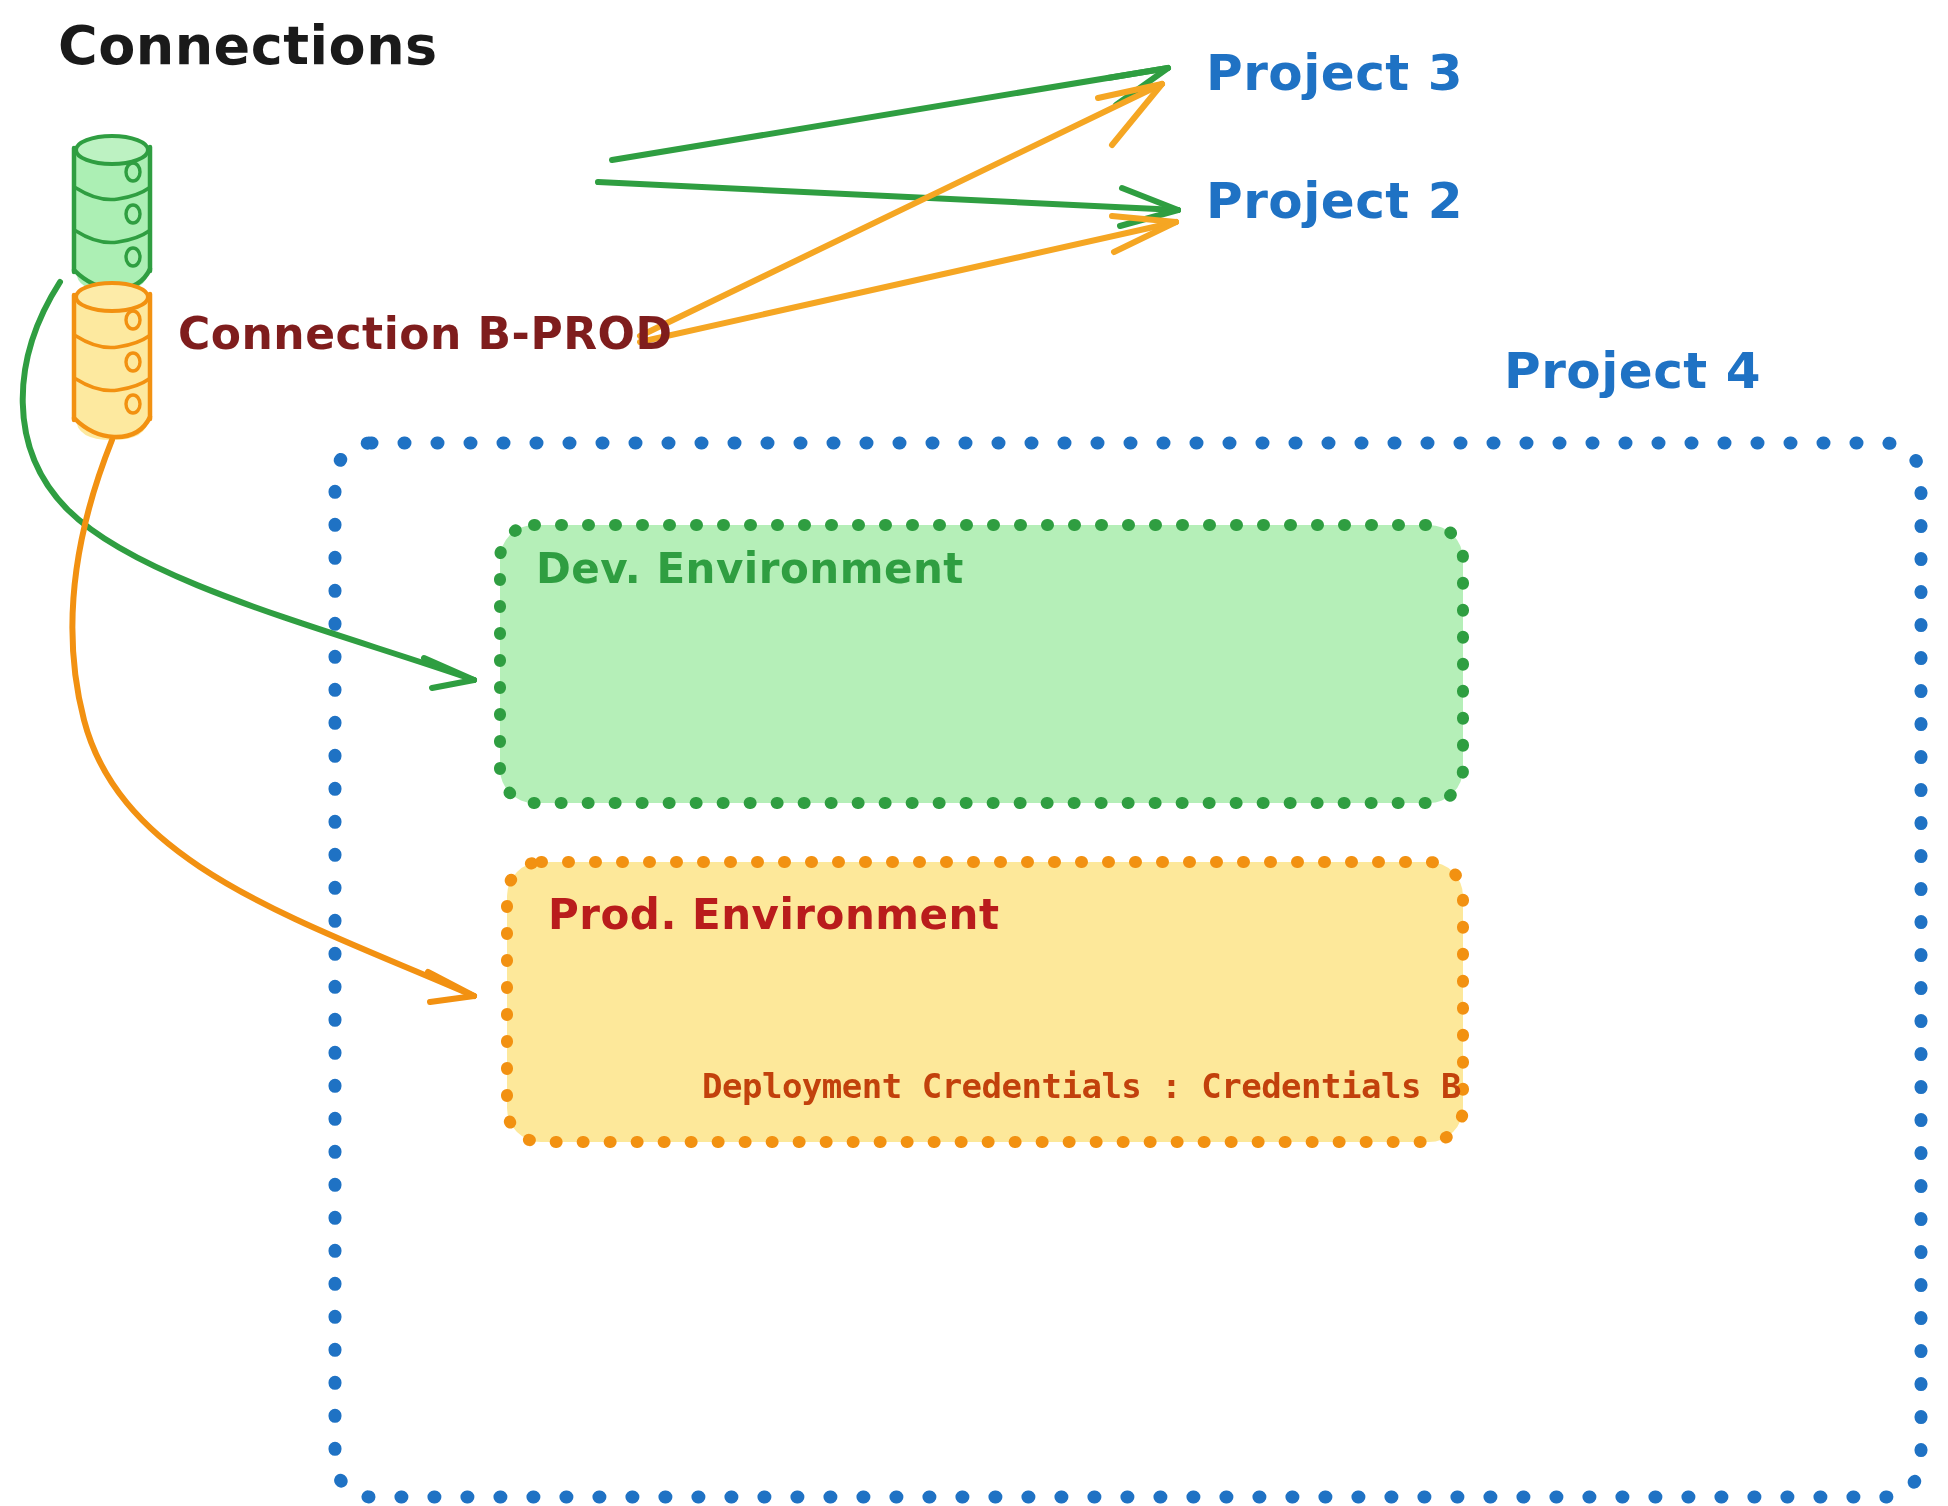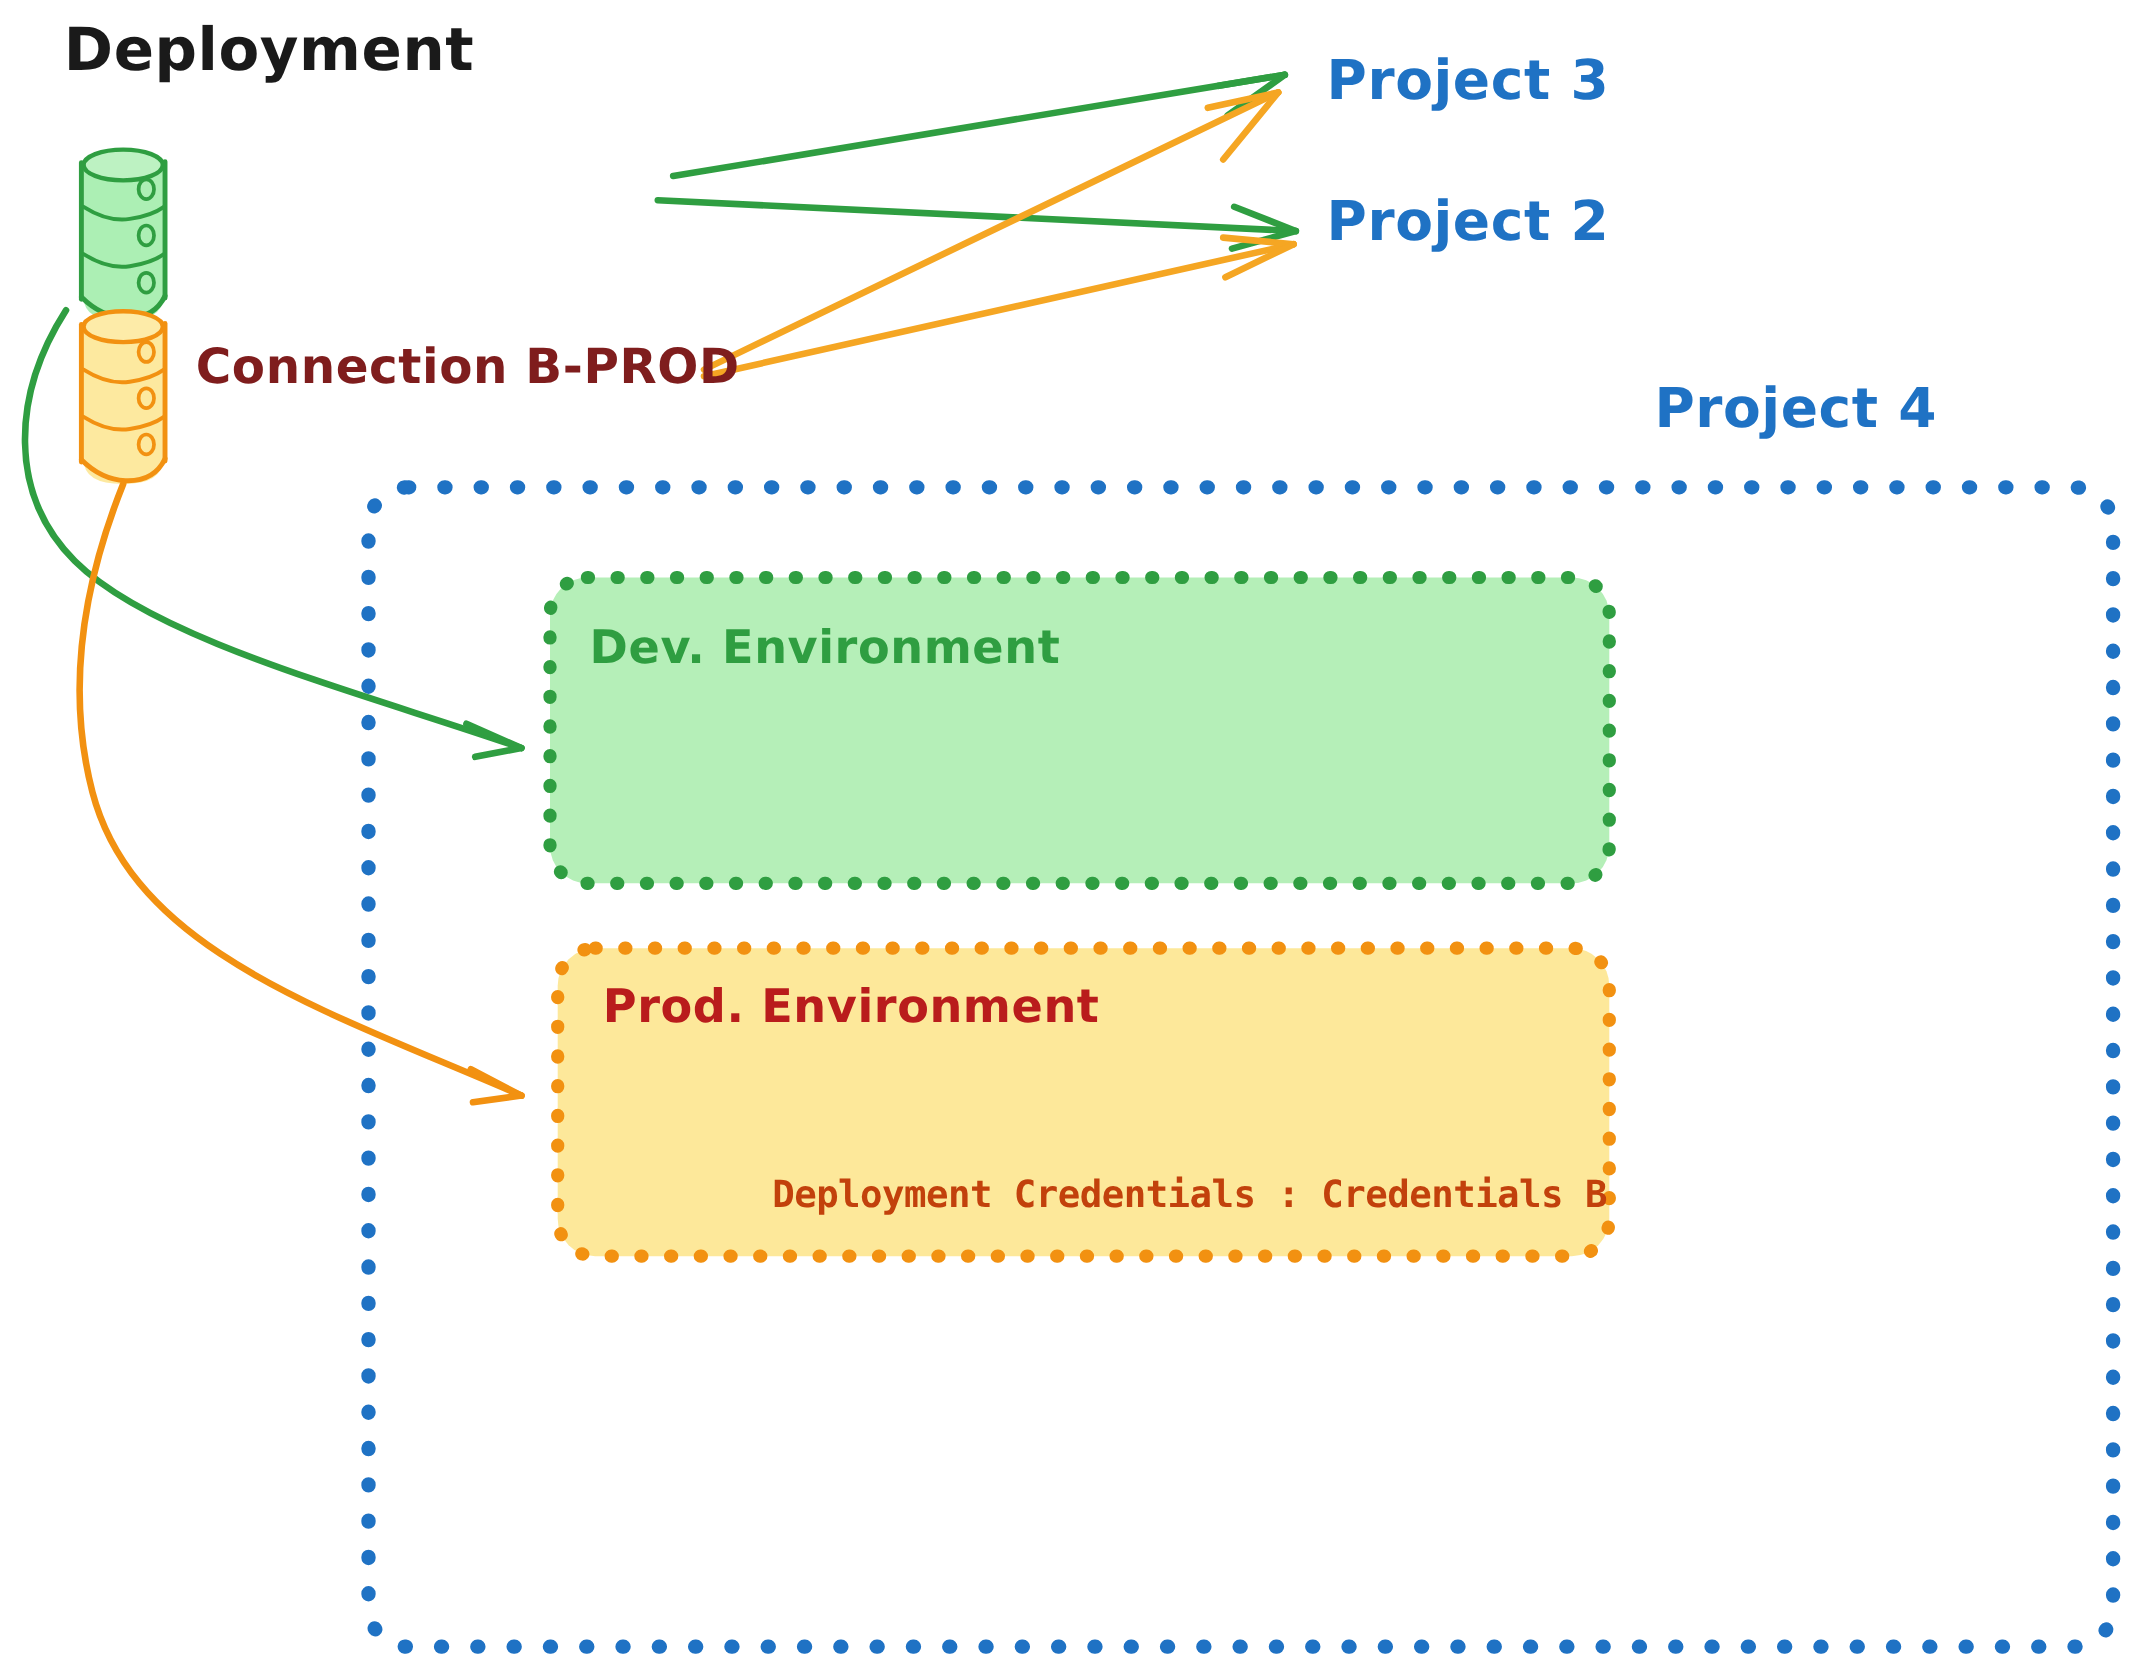--- a/index.html
+++ b/index.html
@@ -68,21 +68,21 @@
     color: #1f72c4;
   }
   #label-project-1 {
     left: 1504px;
     top: 342px;
     font-size: 50px;
     color: #1f72c4;
   }
   #label-dev-env {
     left: 536px;
-    top: 564px;
+    top: 544px;
     font-size: 42px;
     color: #2f9e41;
   }
   #label-prod-env {
     left: 548px;
     top: 890px;
     font-size: 42px;
     color: #b91c1c;
   }
   #label-dev-cred {
@@ -176,21 +176,21 @@
     </g>
 
     <g>
       <path d="M112 440 C80 520 58 620 84 720 C122 866 300 920 474 996" fill="none" stroke="#f29111" stroke-width="6" stroke-linecap="round"></path>
       <path d="M474 996 L428 972" fill="none" stroke="#f29111" stroke-width="6" stroke-linecap="round"></path>
       <path d="M474 996 L430 1002" fill="none" stroke="#f29111" stroke-width="6" stroke-linecap="round"></path>
     </g>
 
   </svg>
 
-  <div class="hand-text" id="title-connections">Deployment</div>
+  <div class="hand-text" id="title-connections">Connections</div>
 
 
   <div class="hand-text" id="label-conn-b">Connection B-PROD</div>
 
   <div class="hand-text" id="label-project-3">Project 3</div>
 
   <div class="hand-text" id="label-project-2">Project 2</div>
 
   <div class="hand-text" id="label-project-1">Project 4</div>
 

